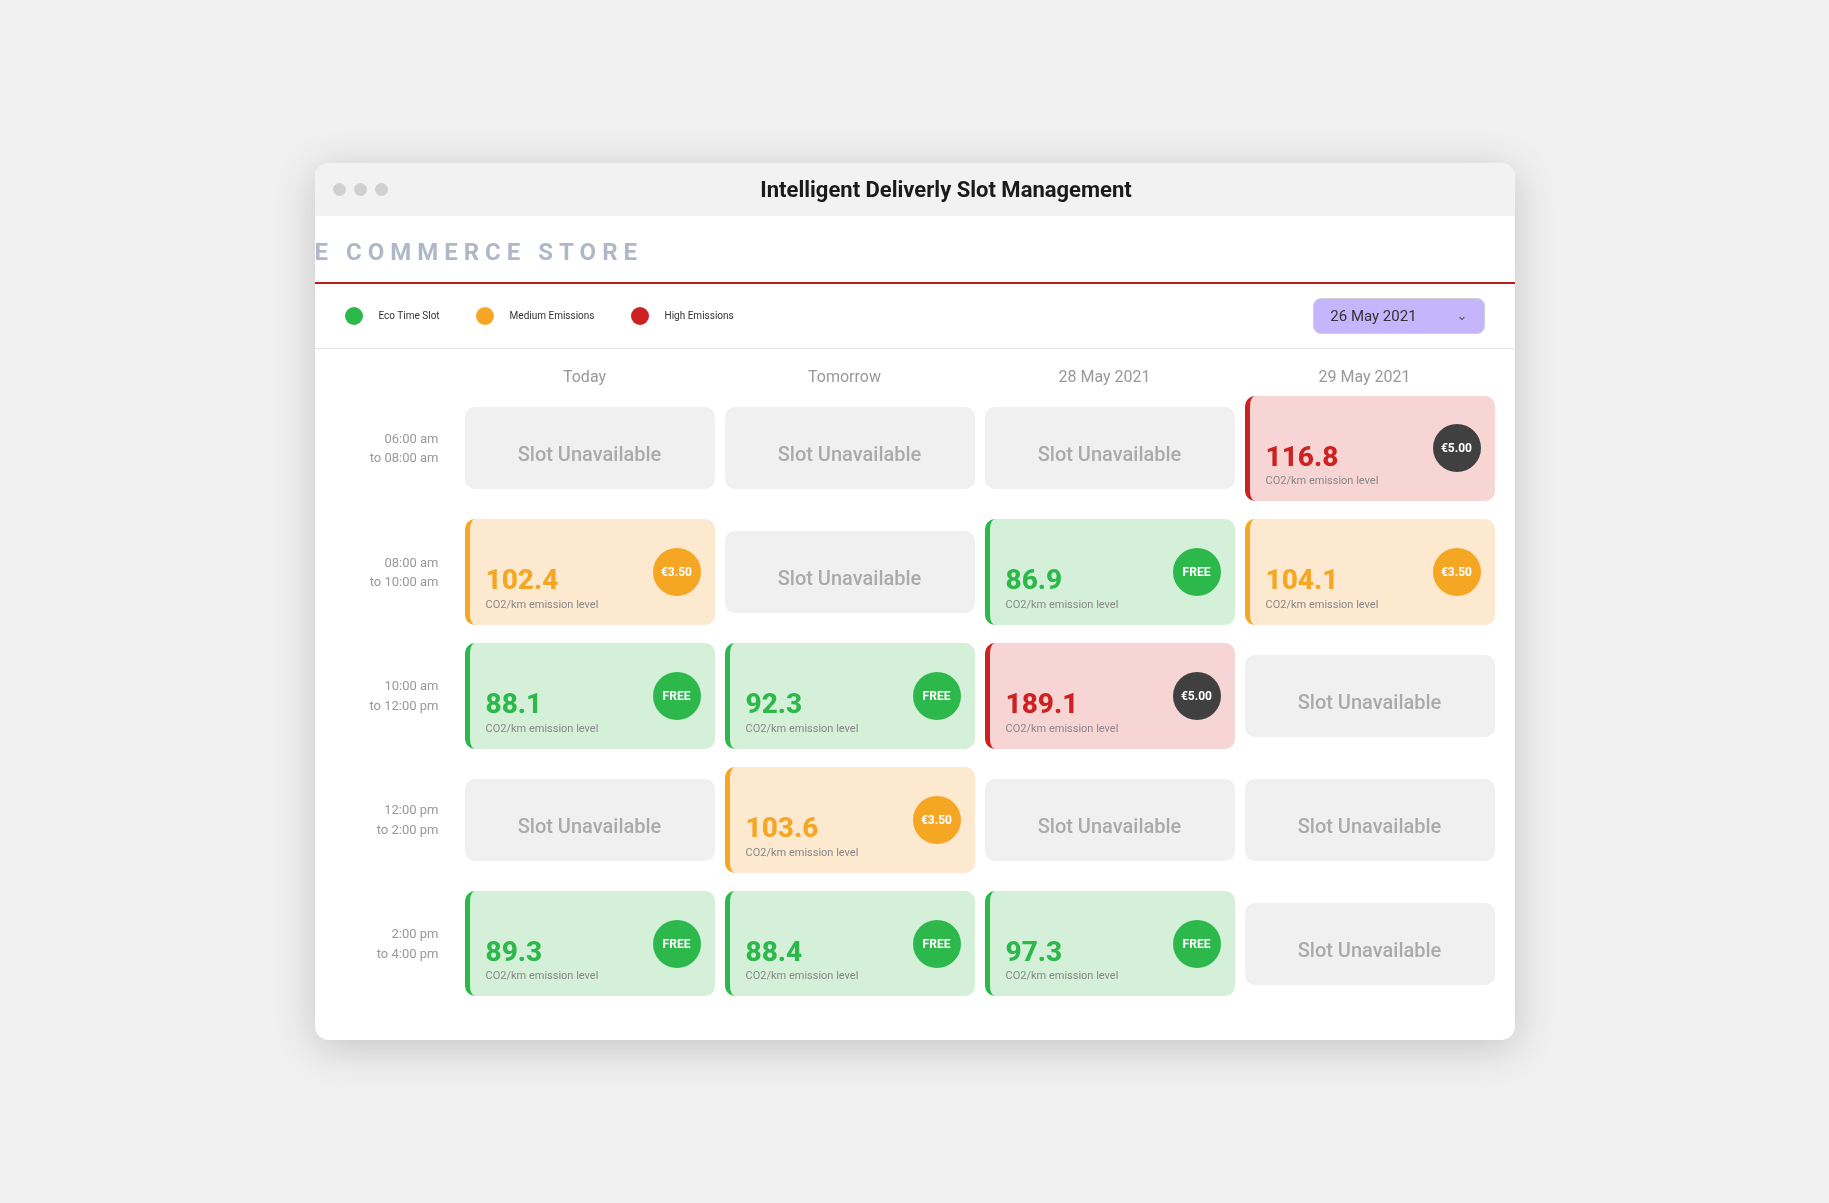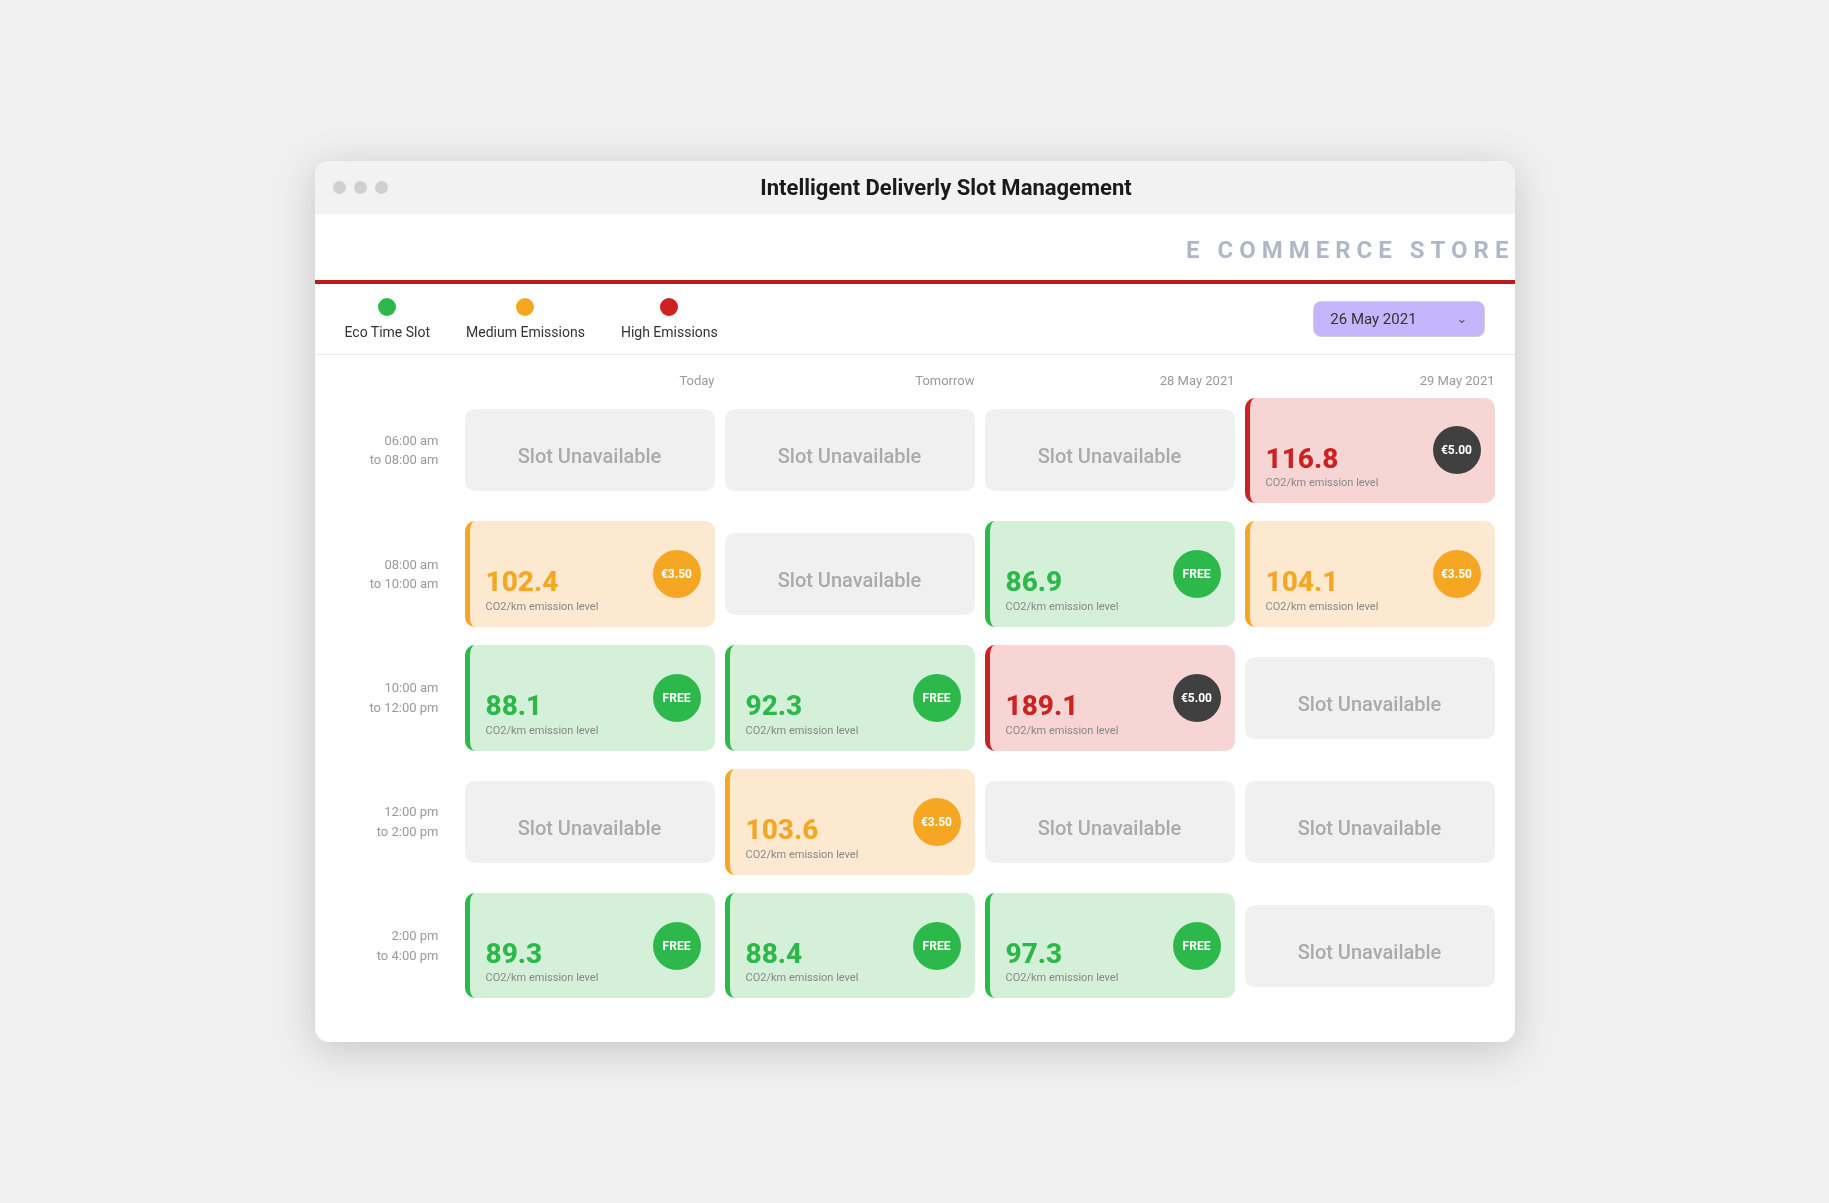--- a/index.html
+++ b/index.html
@@ -34,45 +34,44 @@
     .window-title-area {
       flex: 1;
       text-align: center;
     }
     .app-title {
       font-size: 22px;
       font-weight: 700;
       color: #1a1a1a;
     }
     .store-header {
-      text-align: right;
+      text-align: left;
       padding: 22px 0 16px;
-      border-bottom: 4px solid #b91c1c;
+      border-bottom: 2px solid #b91c1c;
     }
     .store-name {
       font-size: 24px;
       font-weight: 700;
       letter-spacing: 6px;
       color: #b0b8c8;
       text-transform: uppercase;
     }
     .legend-bar {
       display: flex;
       align-items: center;
       padding: 14px 30px;
       gap: 36px;
       border-bottom: 1px solid #e8e8e8;
     }
     .legend-item {
       display: flex;
       align-items: center;
-      gap: 8px;
-      font-size: 14px;
+      gap: 16px;
+      font-size: 10px;
       color: #333;
-      flex-direction: column;
     }
     .legend-dot {
       width: 18px; height: 18px;
       border-radius: 50%;
       flex-shrink: 0;
     }
     .date-dropdown {
       margin-left: auto;
       display: flex;
       align-items: center;
@@ -85,24 +84,24 @@
       cursor: pointer;
       background: #c4b5fd;
     }
     .chevron { font-size: 13px; color: #555; }
     .grid-container {
       padding: 10px 20px 30px;
     }
     .col-headers {
       display: grid;
       grid-template-columns: 120px repeat(4, 1fr);
-      text-align: right;
+      text-align: center;
       padding: 8px 0 6px;
       color: #999;
-      font-size: 13px;
+      font-size: 16px;
     }
     .col-headers div:first-child { text-align: left; }
     .grid-row {
       display: grid;
       grid-template-columns: 120px repeat(4, 1fr);
       align-items: center;
       margin-bottom: 10px;
       gap: 0 10px;
     }
     .time-label {

